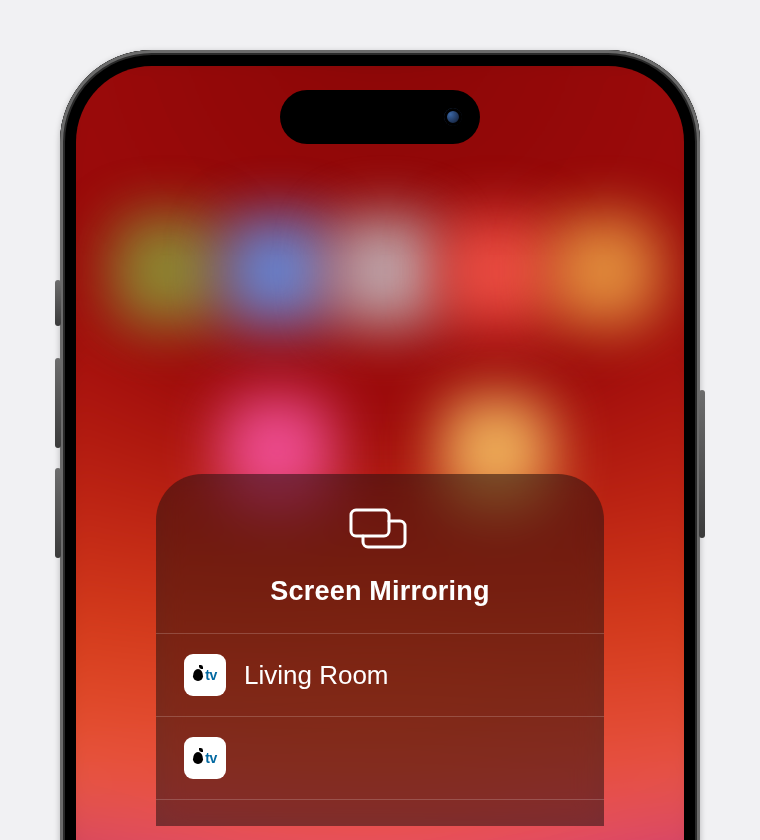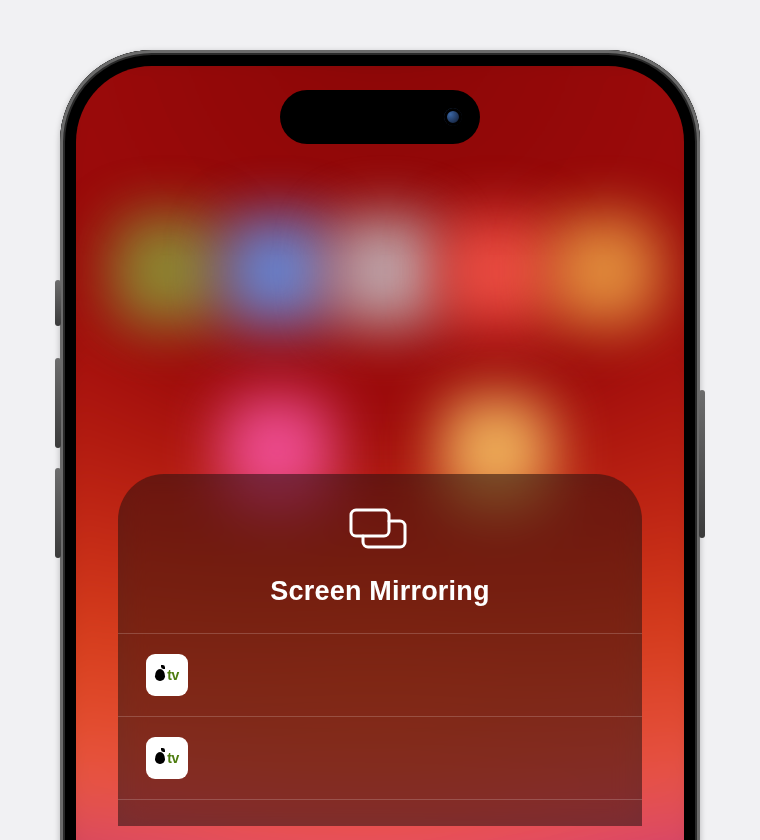--- a/index.html
+++ b/index.html
@@ -104,21 +104,21 @@
   .side-vup   { left: -5px; top: 308px; height: 90px; }
   .side-vdn   { left: -5px; top: 418px; height: 90px; }
   .side-power { right: -5px; top: 340px; height: 148px; }
 
   
   .panel {
     position: absolute;
     left: 50%;
     transform: translateX(-50%);
     top: 408px;
-    width: 524px;
+    width: 448px;
     background: rgba(30, 20, 20, 0.55);
     border-radius: 46px 46px 0 0;
     color: #fff;
     backdrop-filter: blur(14px) saturate(120%);
     -webkit-backdrop-filter: blur(14px) saturate(120%);
     overflow: hidden;
   }
   .panel-header {
     display: flex;
     flex-direction: column;
@@ -166,21 +166,21 @@
     position: absolute;
     top: -4px; right: 0px;
     width: 4px; height: 4px;
     border-radius: 0 60% 0 60%;
     background: #000;
   }
   .atv-tv {
     font-family: -apple-system, Helvetica, Arial, sans-serif;
     font-size: 14px;
     font-weight: 600;
-    color: #4d7c0f;
+    color: #0369a1;
     letter-spacing: -0.5px;
   }
 </style>
 </head>
 <body>
 
 <div class="stage">
 
   <div class="phone">
     <div class="side-btn side-mute"></div>
@@ -212,20 +212,21 @@
           <div class="header-title">Screen Mirroring</div>
         </div>
 
         <div class="divider"></div>
 
         <div class="device-row">
           <span class="atv-icon">
             <span class="atv-apple"></span>
             <span class="atv-tv">tv</span>
           </span>
+          <span>Living Room</span>
         </div>
 
         <div class="divider"></div>
 
         <div class="device-row">
           <span class="atv-icon">
             <span class="atv-apple"></span>
             <span class="atv-tv">tv</span>
           </span>
         </div>

